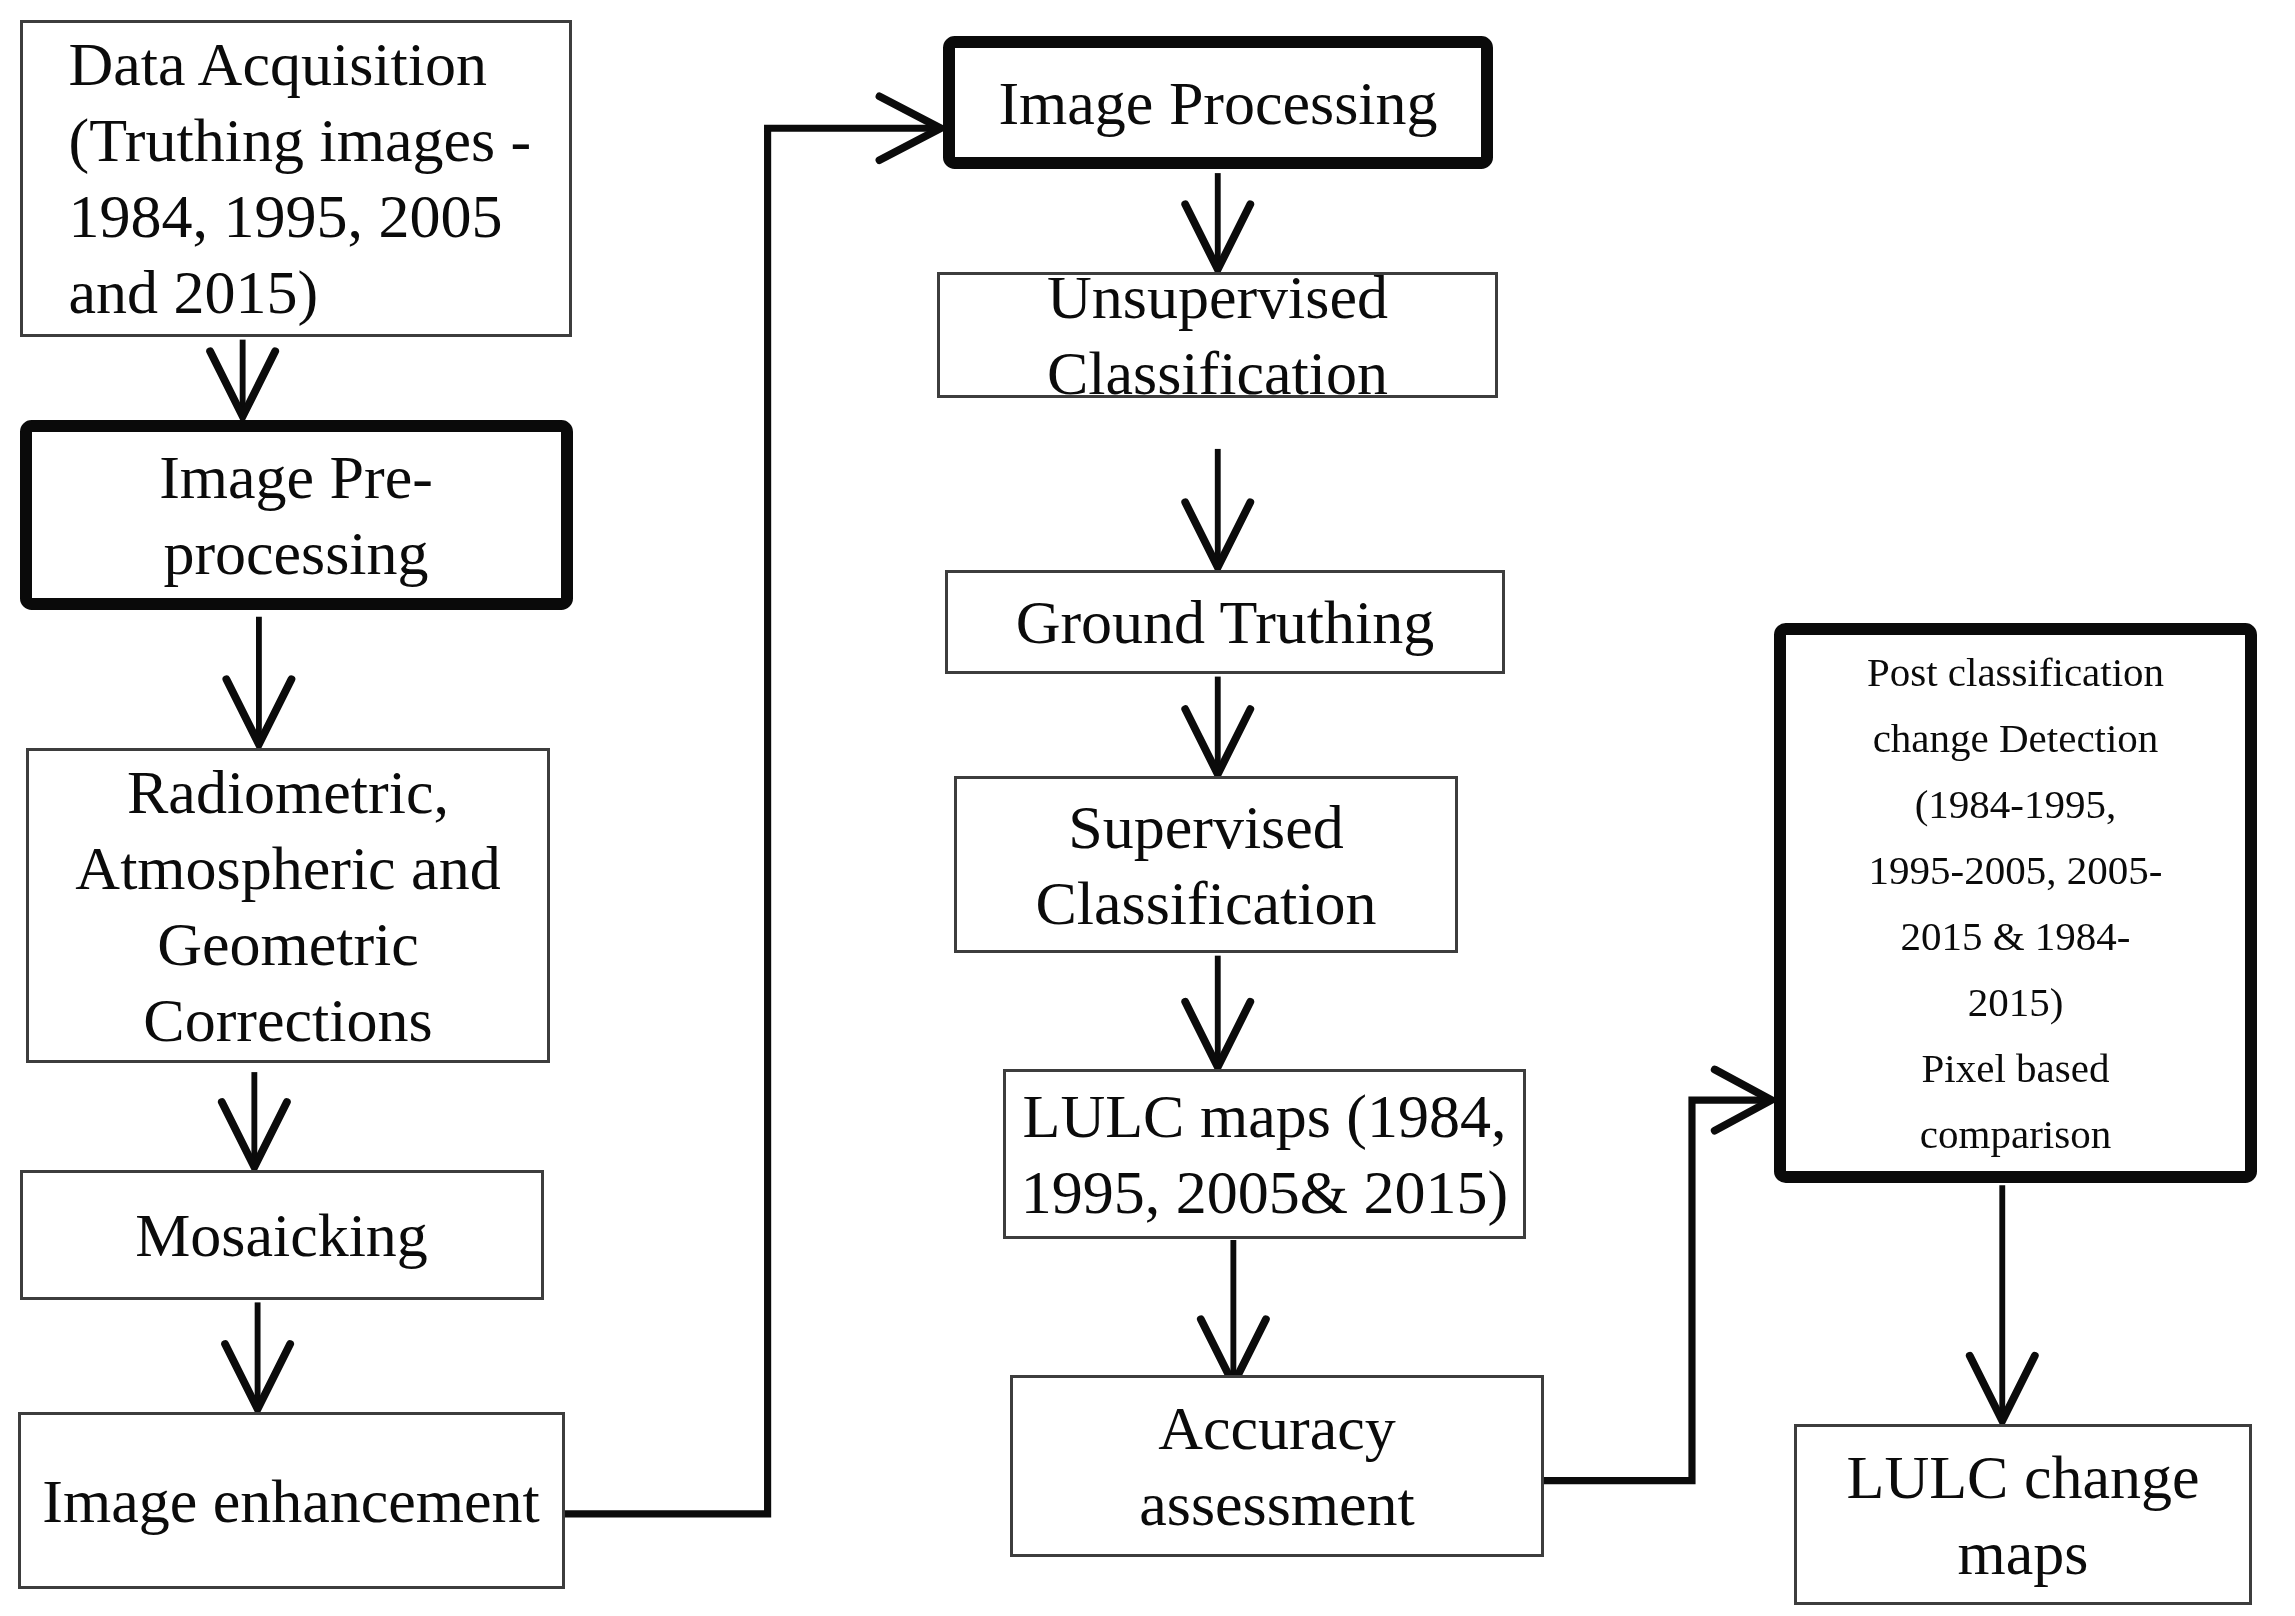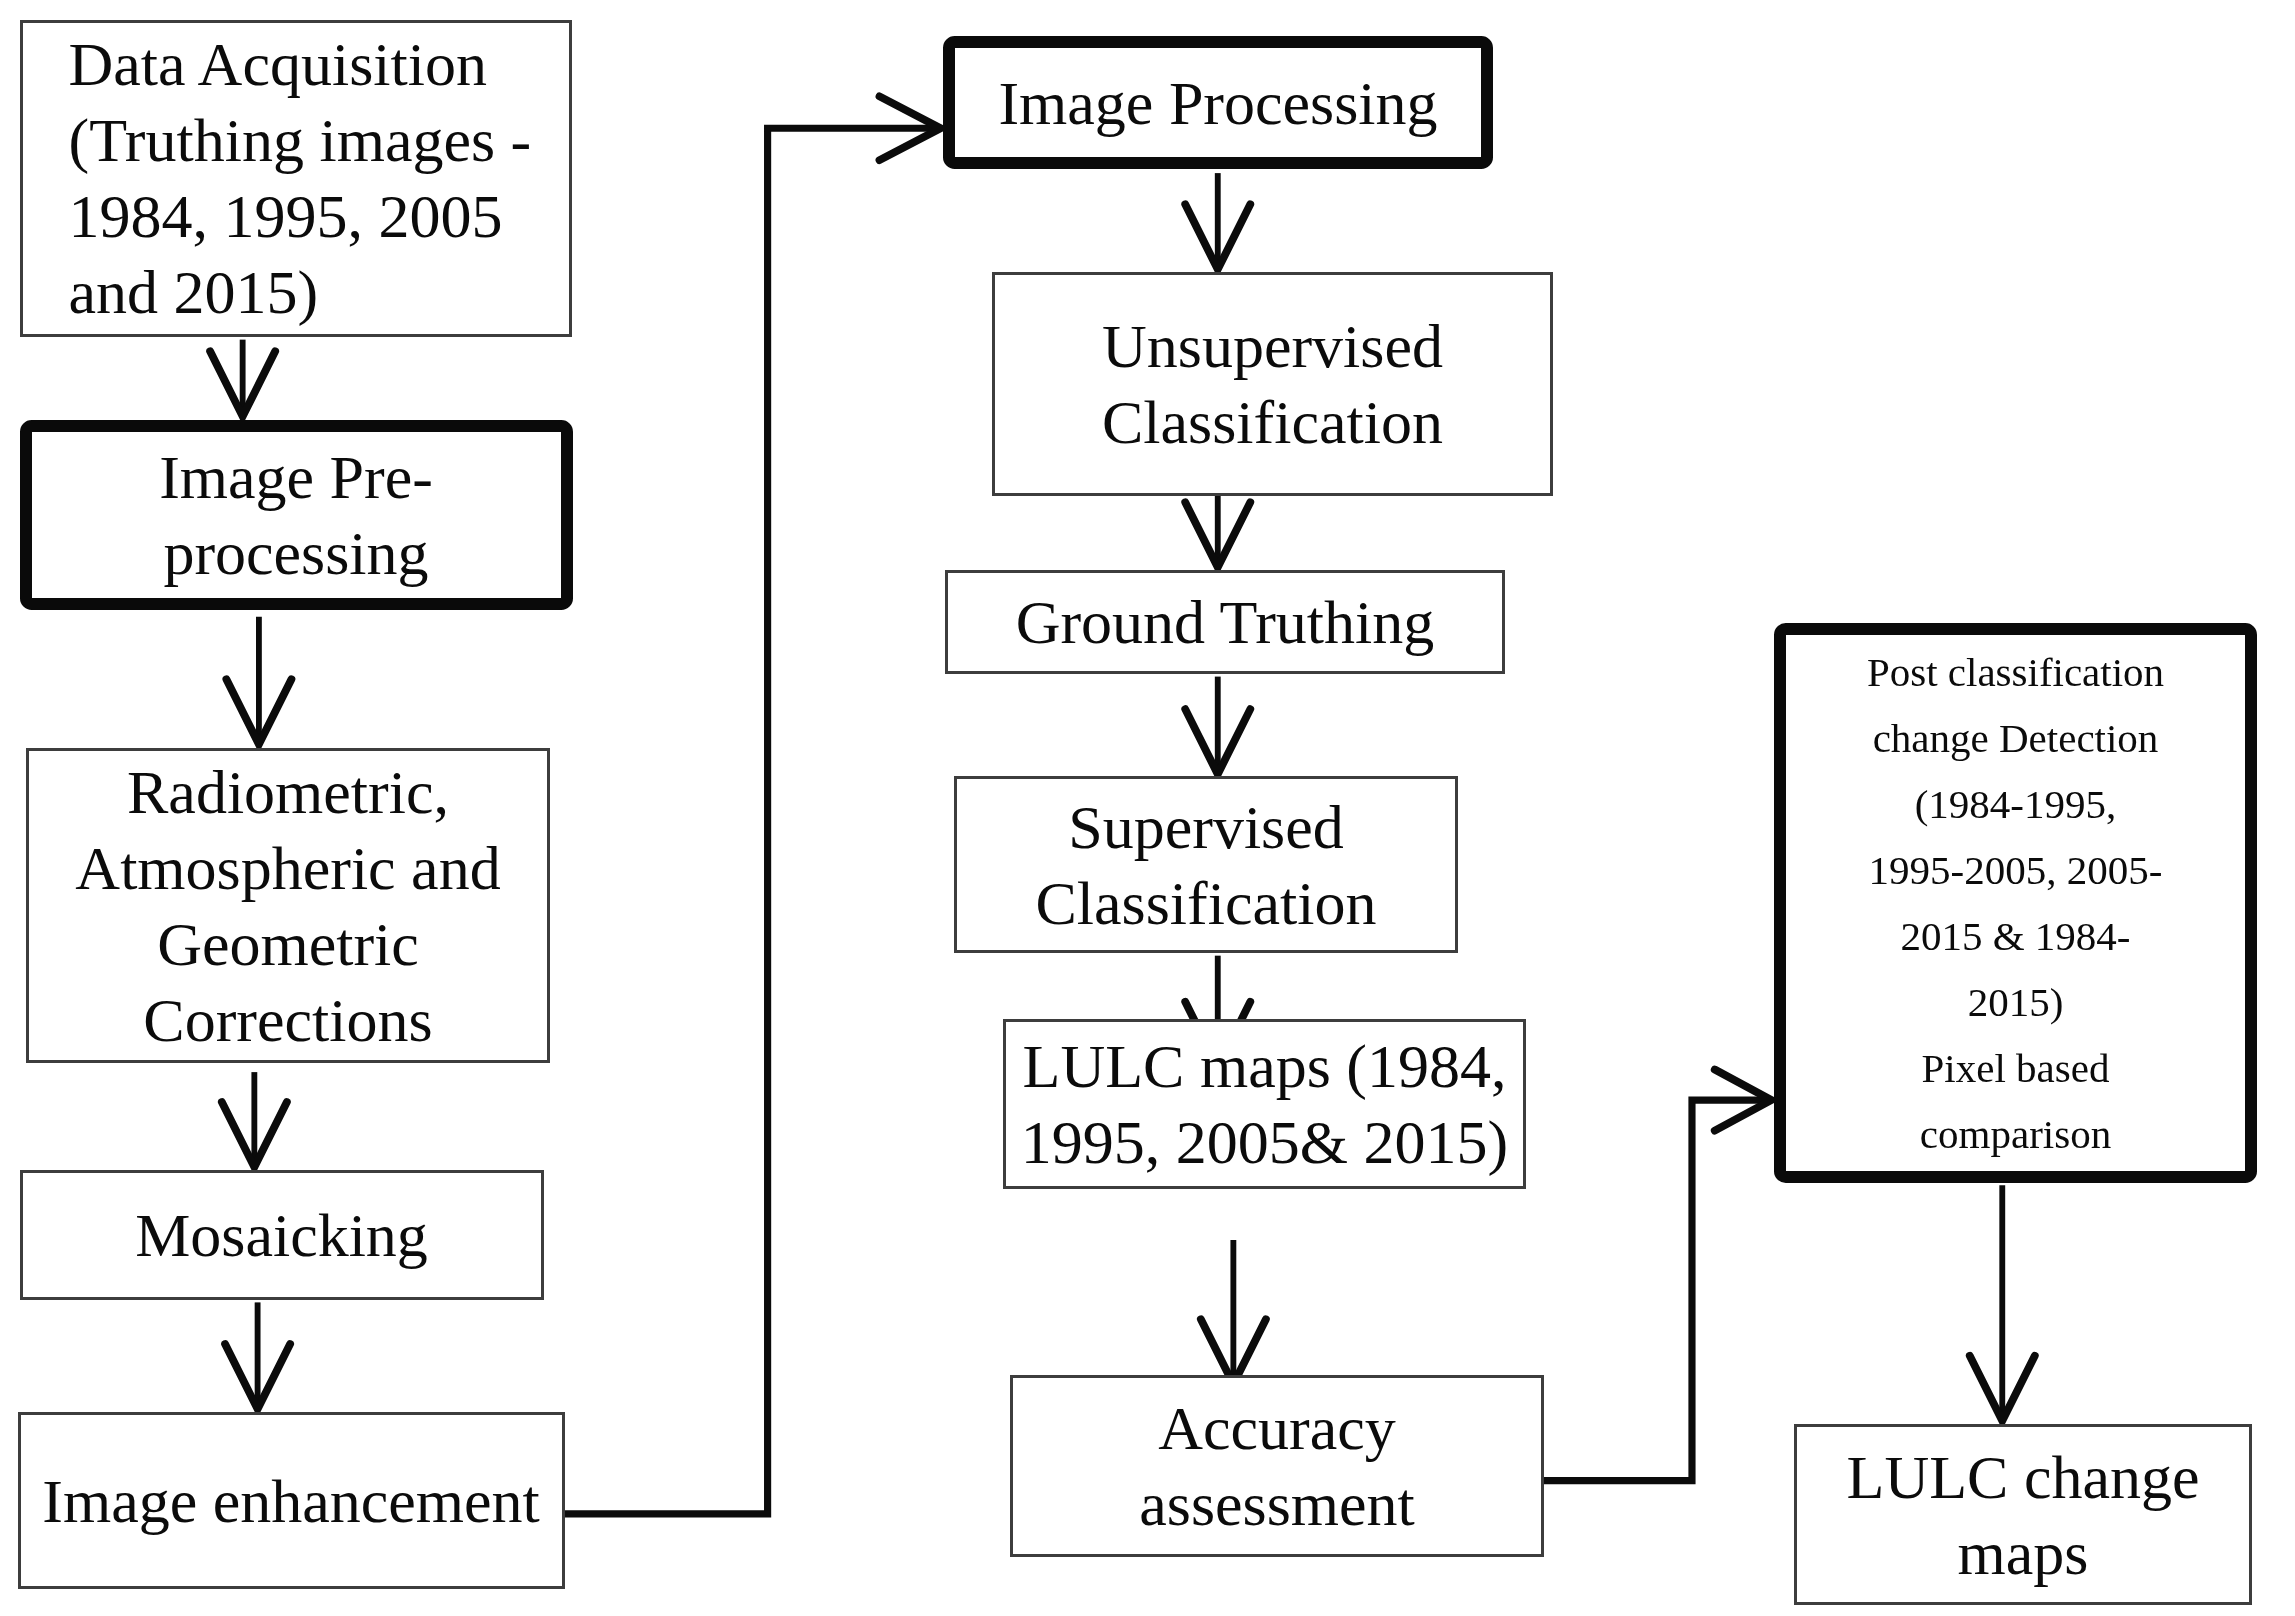--- a/index.html
+++ b/index.html
@@ -23,24 +23,24 @@
   .thin{border:3.3px solid #3d3d3d;}
   .thick{border:12.4px solid #0a0a0a;border-radius:11.7px;}
   .line{font-size:62px;line-height:76px;white-space:nowrap;}
 
   #box-data-acquisition{left:19.5px;top:19.5px;width:552px;height:317px;align-items:flex-start;text-align:left;padding-left:46px;}
   #box-image-preprocessing{left:19.5px;top:420px;width:553px;height:190px;}
   #box-corrections{left:26px;top:748px;width:524px;height:315px;}
   #box-mosaicking{left:19.5px;top:1170px;width:524px;height:130px;}
   #box-image-enhancement{left:17.6px;top:1412px;width:547px;height:177px;}
   #box-image-processing{left:943px;top:36px;width:550px;height:133px;}
-  #box-unsupervised{left:992px;top:272px;width:561px;height:224px;}
+  #box-unsupervised{left:937px;top:272px;width:561px;height:126px;}
   #box-ground-truthing{left:945px;top:570px;width:560px;height:104px;}
   #box-supervised{left:954px;top:776px;width:504px;height:177px;}
-  #box-lulc-maps{left:1003px;top:1019px;width:523px;height:170px;}
+  #box-lulc-maps{left:1003px;top:1069px;width:523px;height:170px;}
   #box-accuracy{left:1010px;top:1375px;width:534px;height:182px;}
   #box-post-classification{left:1774px;top:623px;width:483px;height:560px;}
   #box-post-classification .line{font-size:41px;line-height:66px;}
   #box-lulc-change-maps{left:1794px;top:1424px;width:458px;height:181px;}
 </style>
 </head>
 <body>
 
 <div id="canvas">
 

